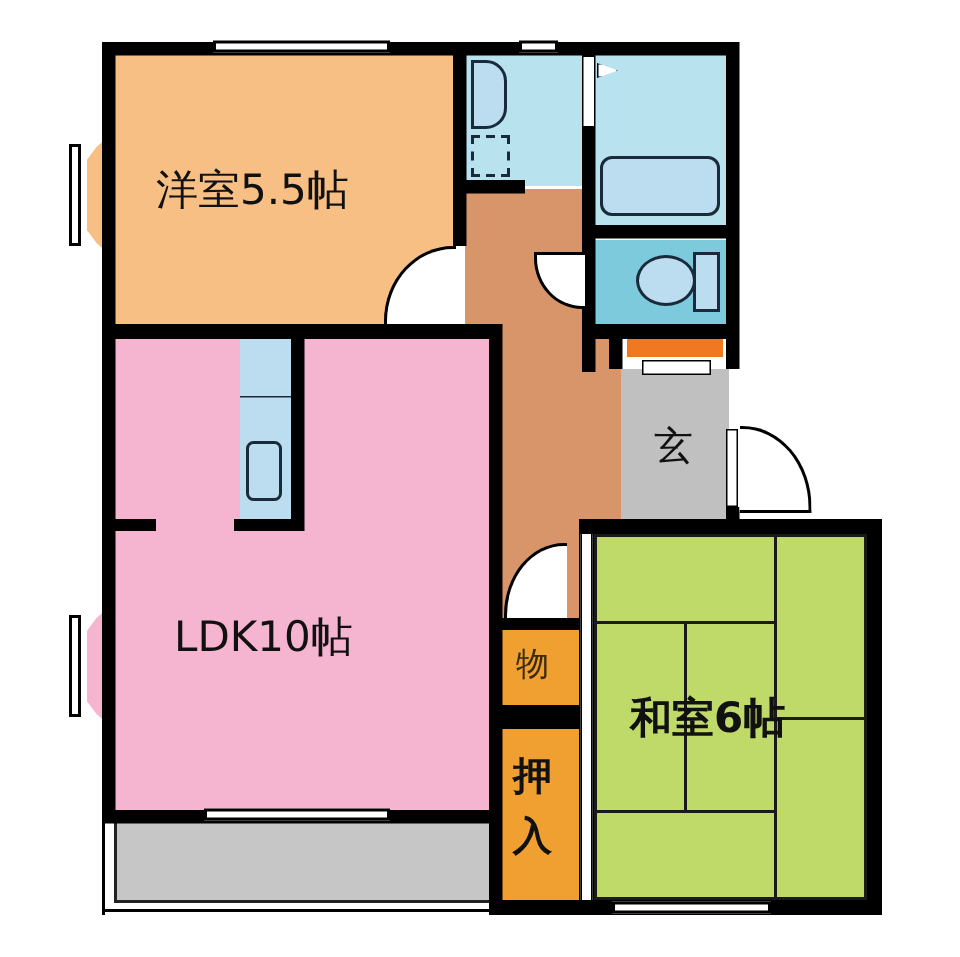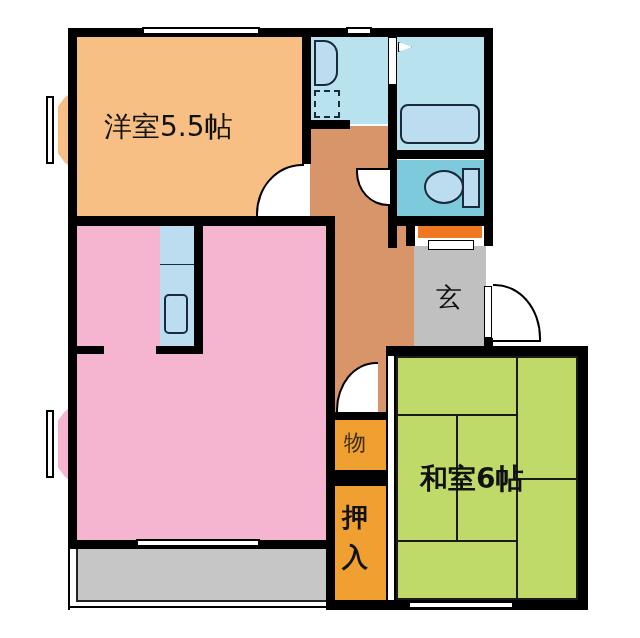--- a/index.html
+++ b/index.html
@@ -123,18 +123,19 @@
   <div class="abs" style="left:314px;top:90px;width:26px;height:28px;border:2px dashed #1a2a3a;"></div>
 
   <div class="abs" style="left:400px;top:104px;width:80px;height:40px;border:2px solid #1a2a3a;border-radius:8px;background:#bcdcef;"></div>
 
   <div class="abs" style="left:398px;top:42px;width:14px;height:10px;background:#fff;border:1px solid #000;clip-path:polygon(0 0,100% 50%,0 100%);"></div>
 
   <div class="abs" style="left:424px;top:170px;width:40px;height:34px;border:2px solid #1a2a3a;border-radius:50%;background:#bcdcef;"></div>
   <div class="abs" style="left:462px;top:168px;width:18px;height:40px;border:2px solid #1a2a3a;background:#bcdcef;"></div>
 
   <div class="label" style="left:104px;top:108px;font-size:28px;">洋室5.5帖</div>
+  <div class="label" style="left:116px;top:406px;font-size:28px;">LDK10帖</div>
   <div class="label" style="left:420px;top:460px;font-size:28px;font-weight:bold;">和室6帖</div>
   <div class="label" style="left:436px;top:280px;font-size:26px;">玄</div>
   <div class="label" style="left:344px;top:428px;font-size:22px;color:#3a2a10;">物</div>
   <div class="label" style="left:342px;top:500px;font-size:26px;font-weight:bold;">押</div>
   <div class="label" style="left:342px;top:540px;font-size:26px;font-weight:bold;">入</div>
 </div>
 
 </body></html>

